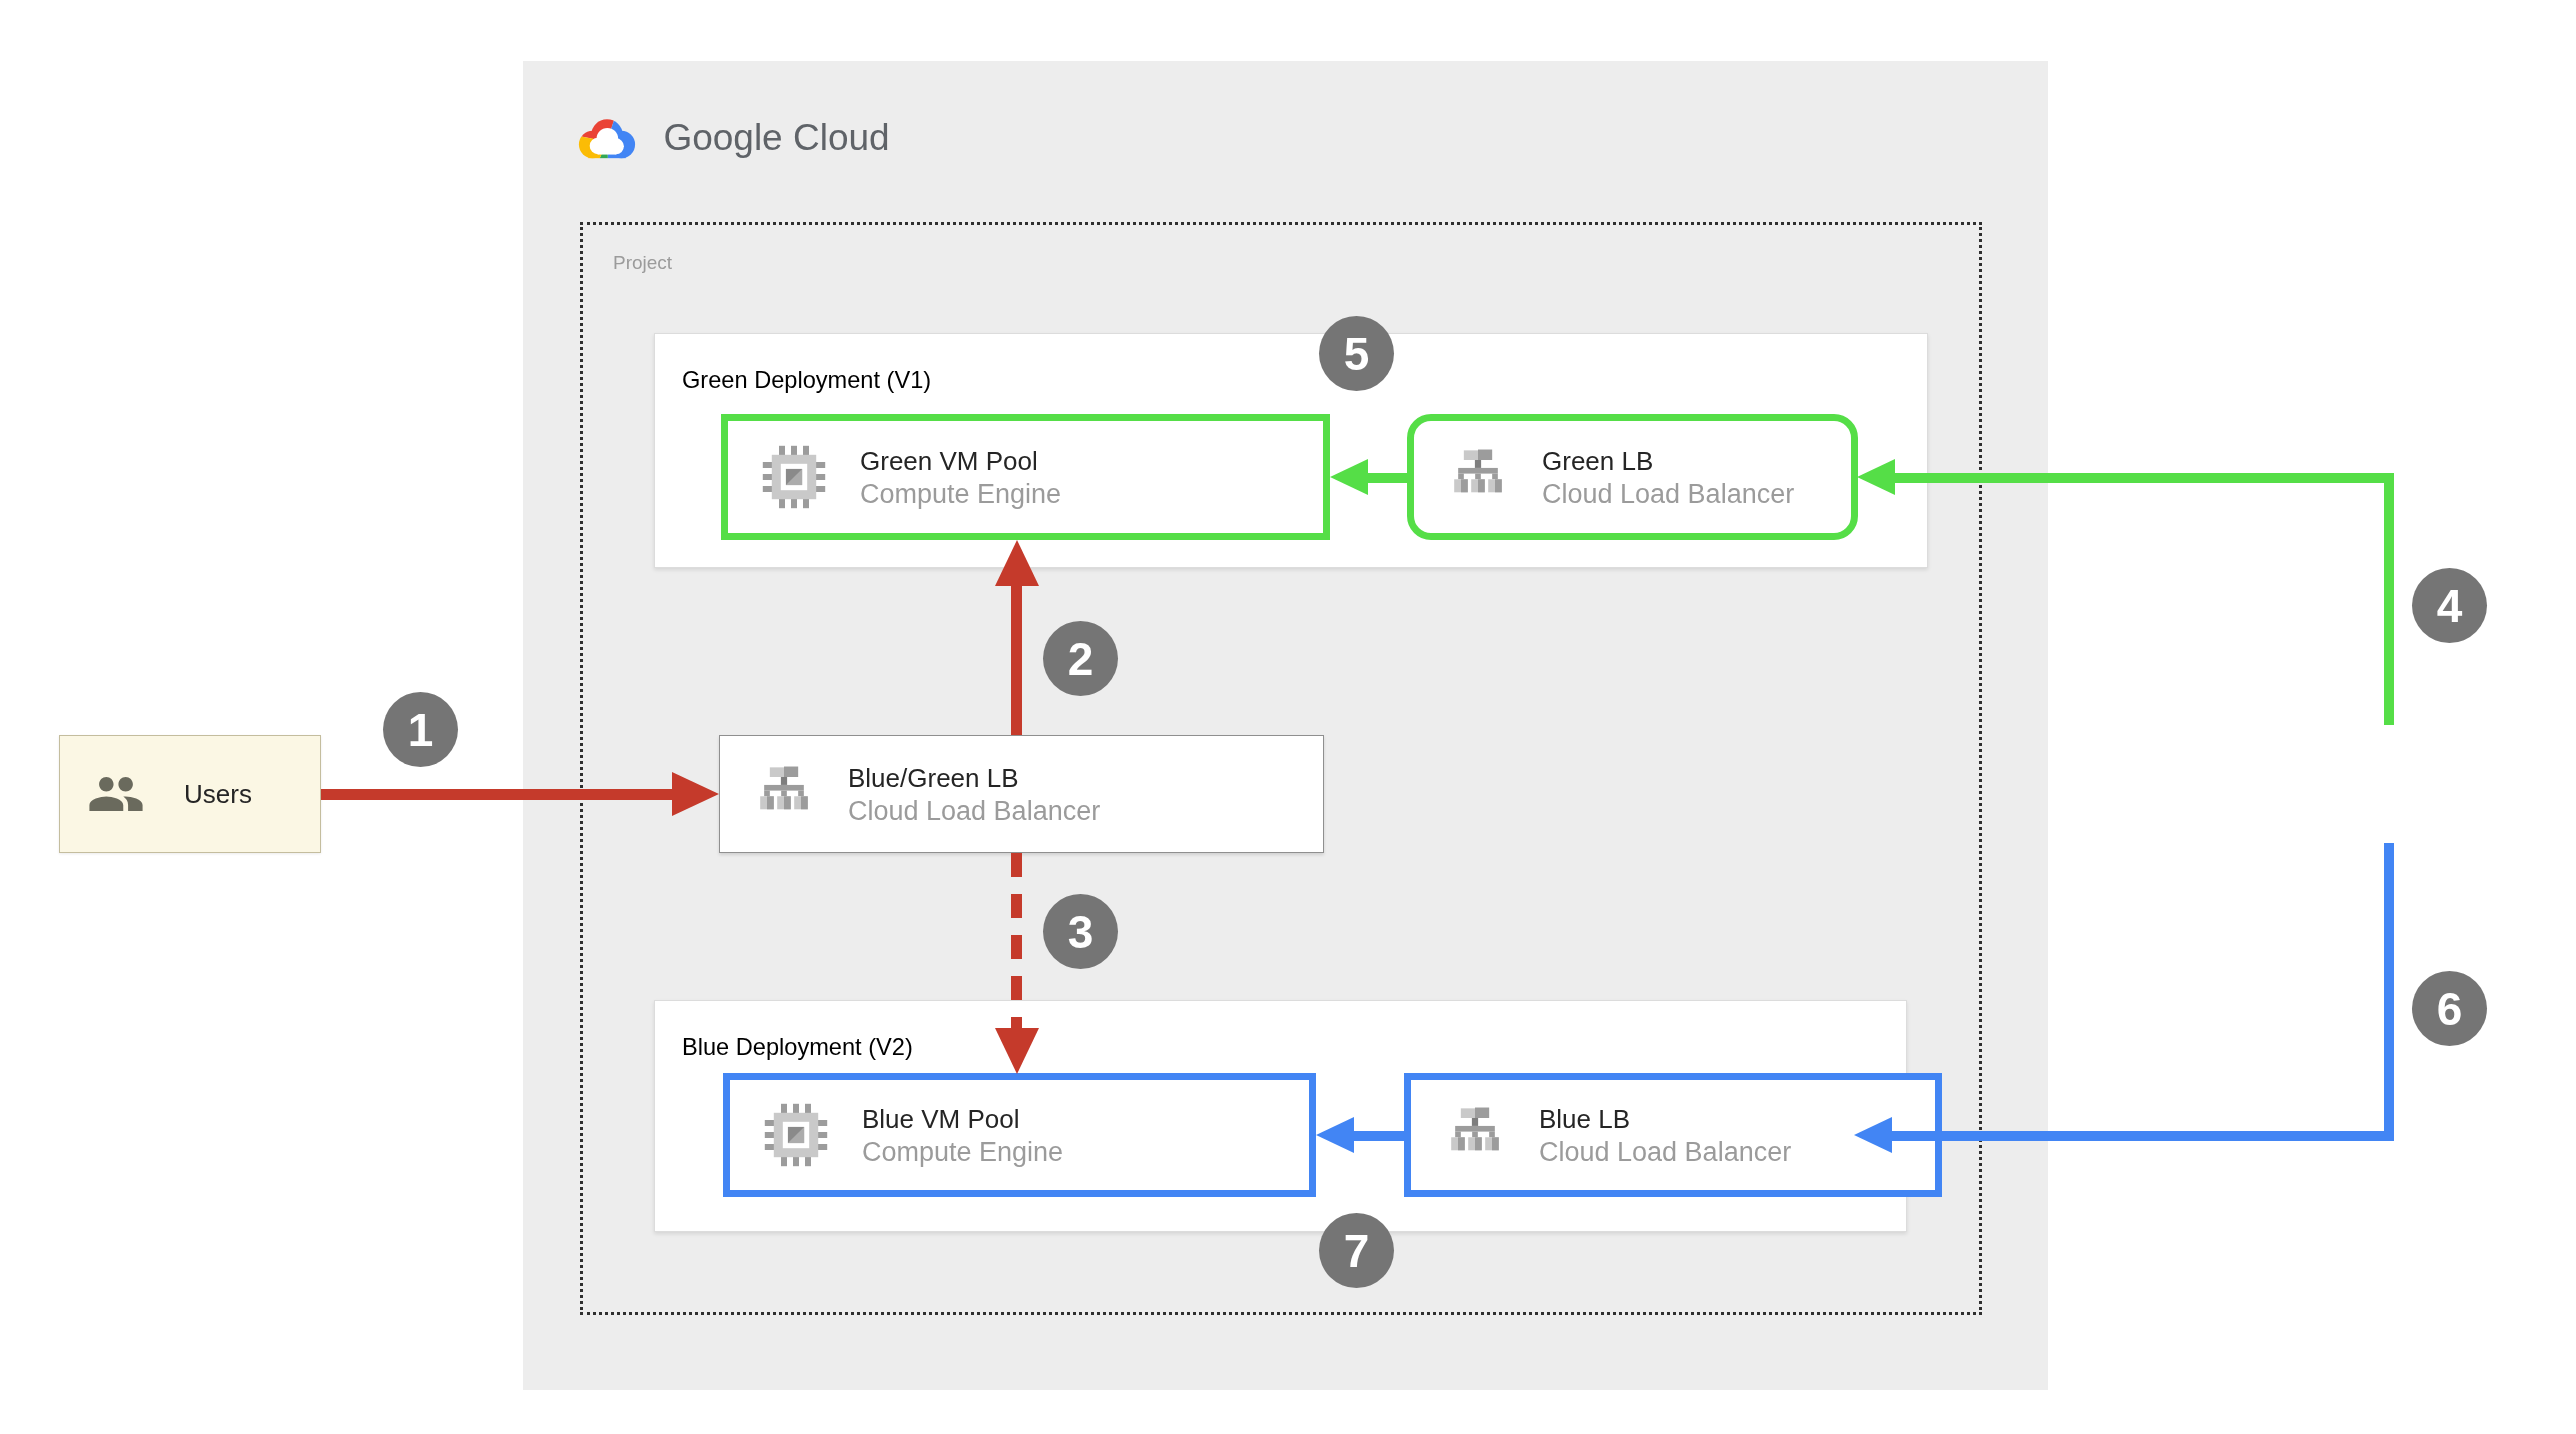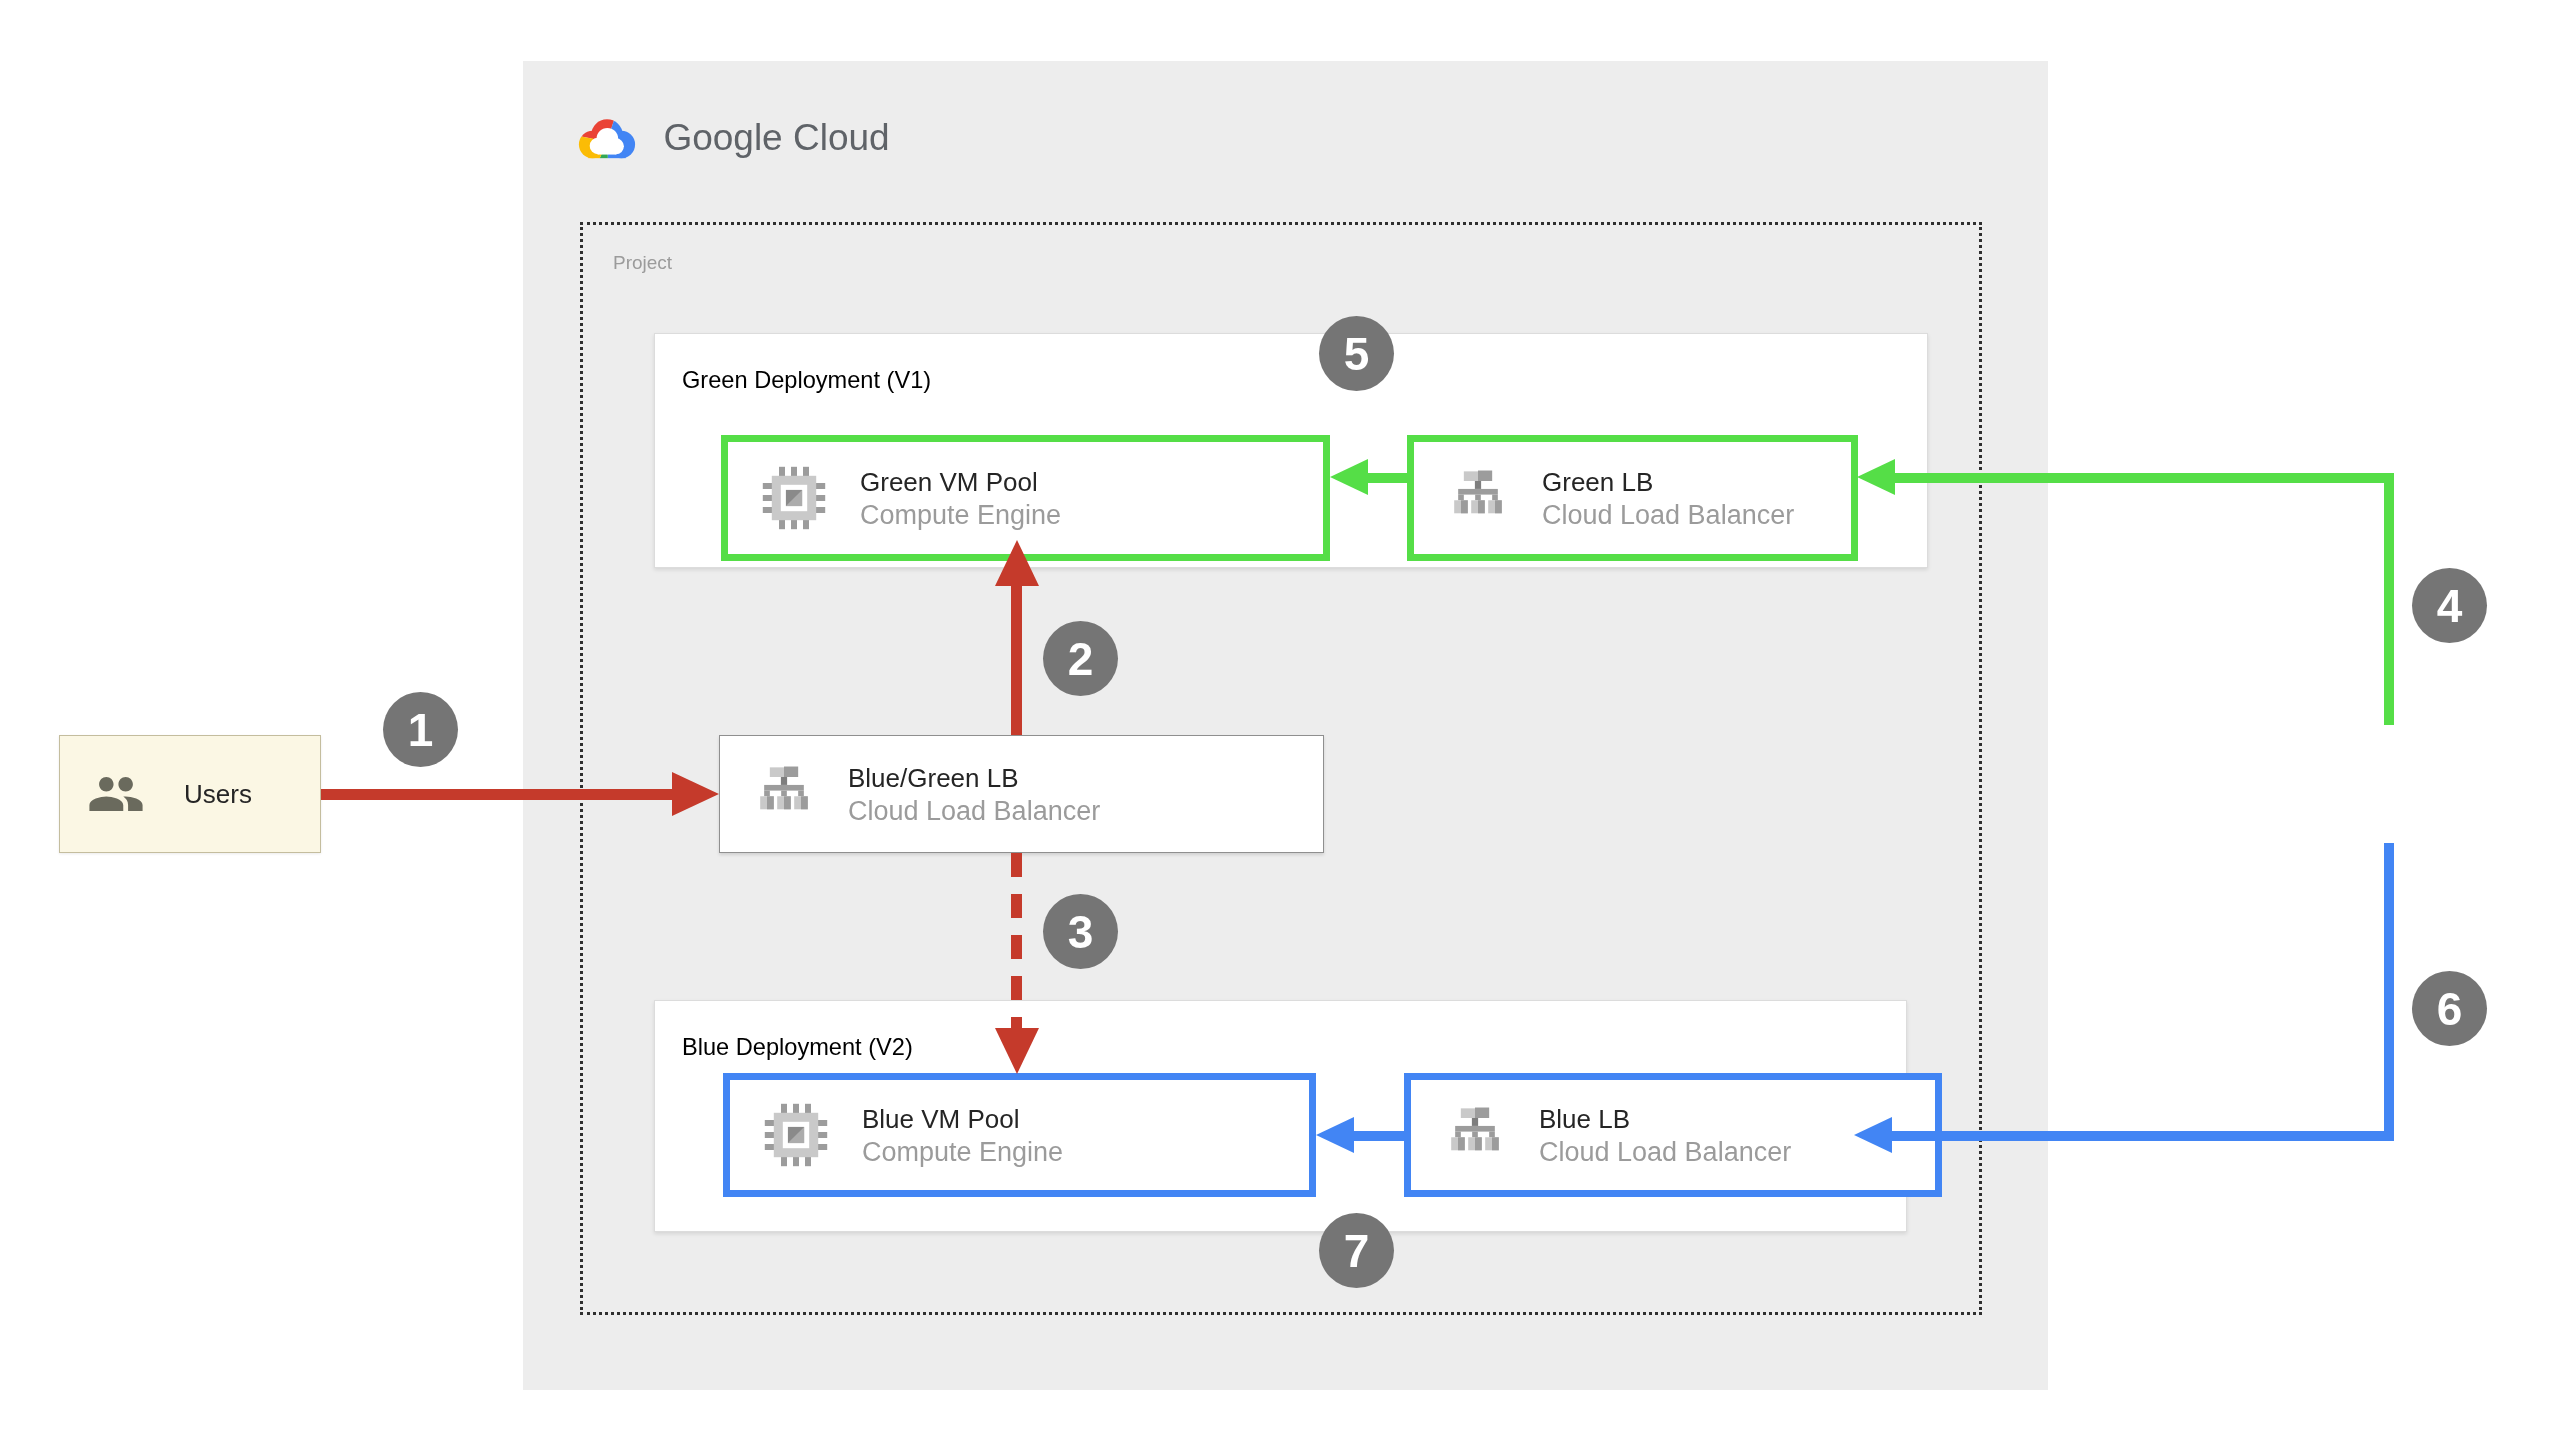--- a/index.html
+++ b/index.html
@@ -8,21 +8,21 @@
     font-family:"Liberation Sans", sans-serif;
   }
   .panel{position:absolute;left:523px;top:61px;width:1525px;height:1329px;background:var(--panel-gray);z-index:0;}
   .logo{position:absolute;left:571px;top:109px;display:flex;align-items:center;gap:20.4px;z-index:2;}
   .logo-text{font-size:37px;color:var(--logo-text);letter-spacing:0px;}
   .project-box{position:absolute;left:580px;top:222px;width:1402px;height:1093px;border:3.1px dotted var(--dotted-border);z-index:1;box-sizing:border-box;}
   .project-label{position:absolute;left:30px;top:27px;font-size:19px;color:var(--muted-text);}
   .deployment{position:absolute;background:#ffffff;border:1.6px solid var(--deployment-border);box-shadow:0 2.4px 3.9px rgba(0,0,0,0.10);z-index:10;box-sizing:border-box;}
   .deployment-label{position:absolute;left:27px;top:33px;font-size:23.6px;color:#000000;}
   .node{position:absolute;background:#ffffff;display:flex;align-items:center;z-index:20;box-sizing:border-box;}
-  .node.green{border:7px solid var(--accent-green);margin-top:21px;}
+  .node.green{border:7px solid var(--accent-green);}
   .node.blue{border:7px solid var(--accent-blue);}
   .node.plain{border:1.6px solid var(--box-border-gray);box-shadow:0 1.6px 3.1px rgba(0,0,0,0.12);}
   .node-icon{margin-left:30px;flex:0 0 auto;}
   .node-text{margin-left:30px;}
   .node-title{font-size:26px;color:var(--dark-text);line-height:31px;}
   .node-subtitle{font-size:27px;color:var(--muted-text);line-height:28px;margin-top:3.1px;}
   .actor{position:absolute;background:var(--actor-bg);border:1.6px solid var(--actor-border);display:flex;align-items:center;z-index:20;box-sizing:border-box;box-shadow:0 0.8px 2.4px rgba(0,0,0,0.08);}
   .actor-label{font-size:26px;color:var(--dark-text);margin-left:31px;}
   .actor-icon{margin-left:27px;flex:0 0 auto;}
   .seg{position:absolute;z-index:40;}
@@ -114,21 +114,21 @@
       <rect x="7.6" y="7.6" width="8.8" height="8.8" fill="#ffffff"></rect>
       <rect x="9.3" y="9.3" width="5.4" height="5.4" fill="#8A8A8A"></rect>
       <polygon points="14.7,9.3 14.7,14.7 9.3,14.7" fill="#ACACAC"></polygon>
     </svg>
     <div class="node-text">
       <div class="node-title">Green VM Pool</div>
       <div class="node-subtitle">Compute Engine</div>
     </div>
   </div>
 
-  <div class="node green" style="left:1407px;top:414px;width:451px;height:126px;">
+  <div class="node green" style="left:1407px;top:414px;width:451px;height:126px;border-radius:24px;">
     <svg class="node-icon" width="68" height="68" viewBox="0 0 24 24">
       <rect x="7" y="2.6" width="5" height="3.4" style="fill:var(--icon-gray-light)"></rect>
       <rect x="12" y="2.3" width="5" height="3.7" style="fill:var(--icon-gray-mid)"></rect>
       <rect x="10.9" y="6" width="2.2" height="2.8" style="fill:var(--icon-gray-dark)"></rect>
       <rect x="5" y="8.8" width="14" height="2" style="fill:var(--icon-gray-mid)"></rect>
       <rect x="5" y="10.8" width="2" height="2" style="fill:var(--icon-gray-mid)"></rect>
       <rect x="11" y="10.8" width="2" height="2" style="fill:var(--icon-gray-mid)"></rect>
       <rect x="17" y="10.8" width="2" height="2" style="fill:var(--icon-gray-mid)"></rect>
       <rect x="3.6" y="12.8" width="4.8" height="4.6" style="fill:var(--icon-gray-light)"></rect>
         <rect x="6" y="12.8" width="2.4" height="4.6" style="fill:var(--icon-gray-mid)"></rect>

